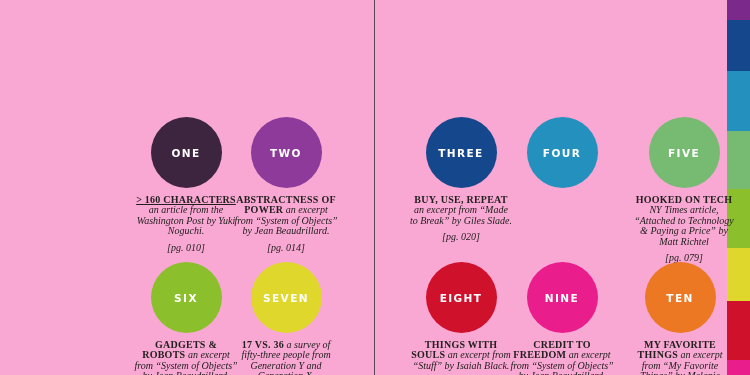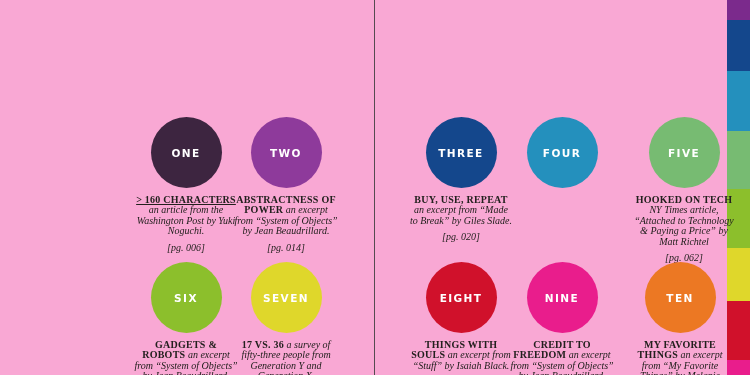--- a/index.html
+++ b/index.html
@@ -105,21 +105,21 @@
       <div class="swatch" style="background: rgb(223, 215, 43); height: 53px;"></div>
       <div class="swatch" style="background: rgb(208, 17, 43); height: 59px;"></div>
       <div class="swatch" style="background: rgb(233, 29, 140); height: 15px;"></div>
     </div>
 
   <div id="entries-layer">
       <div class="entry" style="left: 134px; top: 117px;">
         <div class="bubble" style="background: rgb(61, 37, 64);">
           <span class="bubble-label">ONE</span>
         </div>
-        <div class="entry-text"><span class="entry-title ul">&gt; 160 CHARACTERS</span> <span class="entry-desc">an article from the Washington Post by Yuki Noguchi.</span><span class="entry-page">[pg. 006]</span></div>
+        <div class="entry-text"><span class="entry-title ul">&gt; 160 CHARACTERS</span> <span class="entry-desc">an article from the Washington Post by Yuki Noguchi.</span><span class="entry-page">[pg. 010]</span></div>
       </div>
       <div class="entry" style="left: 234px; top: 117px;">
         <div class="bubble" style="background: rgb(142, 58, 155);">
           <span class="bubble-label">TWO</span>
         </div>
         <div class="entry-text"><span class="entry-title">ABSTRACTNESS OF POWER</span> <span class="entry-desc">an excerpt from “System of Objects” by Jean Beaudrillard.</span><span class="entry-page">[pg. 014]</span></div>
       </div>
       <div class="entry" style="left: 409px; top: 117px;">
         <div class="bubble" style="background: rgb(20, 71, 140);">
           <span class="bubble-label">THREE</span>
@@ -128,21 +128,21 @@
       </div>
       <div class="entry" style="left: 510px; top: 117px;">
         <div class="bubble" style="background: rgb(36, 144, 189);">
           <span class="bubble-label">FOUR</span>
         </div>
       </div>
       <div class="entry" style="left: 610px; top: 117px; margin-left: 22px;">
         <div class="bubble" style="background: rgb(119, 187, 114);">
           <span class="bubble-label">FIVE</span>
         </div>
-        <div class="entry-text"><span class="entry-title">HOOKED ON TECH</span> <span class="entry-desc">NY Times article, “Attached to Technology &amp; Paying a Price” by Matt Richtel</span><span class="entry-page">[pg. 062]</span></div>
+        <div class="entry-text"><span class="entry-title">HOOKED ON TECH</span> <span class="entry-desc">NY Times article, “Attached to Technology &amp; Paying a Price” by Matt Richtel</span><span class="entry-page">[pg. 079]</span></div>
       </div>
       <div class="entry" style="left: 134px; top: 262px;">
         <div class="bubble" style="background: rgb(140, 191, 44);">
           <span class="bubble-label">SIX</span>
         </div>
         <div class="entry-text"><span class="entry-title">GADGETS &amp; ROBOTS</span> <span class="entry-desc">an excerpt from “System of Objects” by Jean Beaudrillard.</span></div>
       </div>
       <div class="entry" style="left: 234px; top: 262px;">
         <div class="bubble" style="background: rgb(223, 215, 43);">
           <span class="bubble-label">SEVEN</span>

